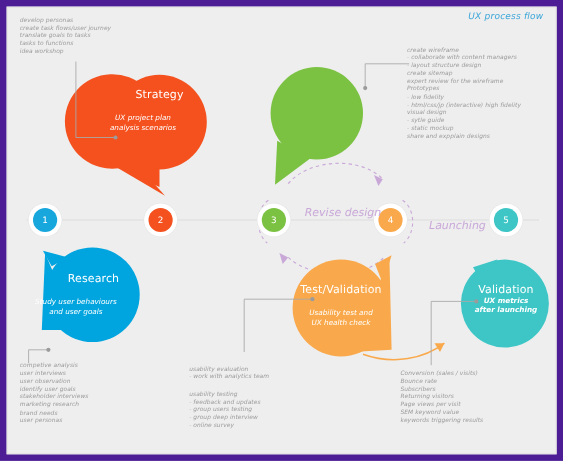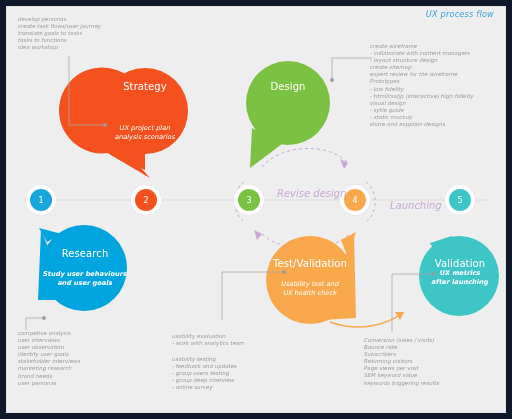--- a/index.html
+++ b/index.html
@@ -1,18 +1,18 @@
 <!DOCTYPE html>
 <html><head>
 <meta charset="utf-8">
 <style>
   html,body{margin:0;padding:0;background:#ffffff;}
   #stage{
     position:relative;width:512px;height:419px;overflow:hidden;
-    background:#0f172a;
+    background:#4c1d95;
     font-family:"DejaVu Sans", sans-serif;
   }
   .frame{
     position:absolute;left:6px;top:6px;width:500px;height:407px;
     background:#eeeeee;border:1px solid #e3e3e3;box-sizing:border-box;
   }
   svg.layer{position:absolute;left:0;top:0;width:512px;height:419px;overflow:visible;}
 
   
   .ann{
@@ -145,27 +145,26 @@
 
   <div class="ann" style="left:364px;top:337px;">Conversion (sales / visits)
 Bounce rate
 Subscribers
 Returning visitors
 Page views per visit
 SEM keyword value
 keywords triggering results</div>
 
   <div class="bubble-label bubble-title" style="left:100px;top:81px;width:90px;">Strategy</div>
-  <div class="bubble-label bubble-sub" style="left:97px;top:103px;width:96px;margin-top:21px;">UX project plan
+  <div class="bubble-label bubble-sub" style="left:82px;top:103px;width:96px;">UX project plan
 analysis scenarios</div>
 
-  <div class="bubble-label bubble-title" style="left:245px;top:81px;width:86px;">Design</div>
 
   <div class="bubble-label bubble-title" style="left:40px;top:248px;width:90px;">Research</div>
-  <div class="bubble-label bubble-sub" style="left:32px;top:270px;width:106px;font-weight:bold;">Study user behaviours
+  <div class="bubble-label bubble-sub" style="left:16px;top:270px;width:106px;">Study user behaviours
 and user goals</div>
 
   <div class="bubble-label bubble-title" style="left:258px;top:258px;width:104px;">Test/Validation</div>
   <div class="bubble-label bubble-sub" style="left:262px;top:280px;width:96px;text-align:center;">Usability test and
 UX health check</div>
 
   <div class="bubble-label bubble-title" style="left:412px;top:258px;width:96px;">Validation</div>
   <div class="bubble-label bubble-sub" style="left:414px;top:269px;width:92px;font-weight:bold;">UX metrics
 after launching</div>
 

